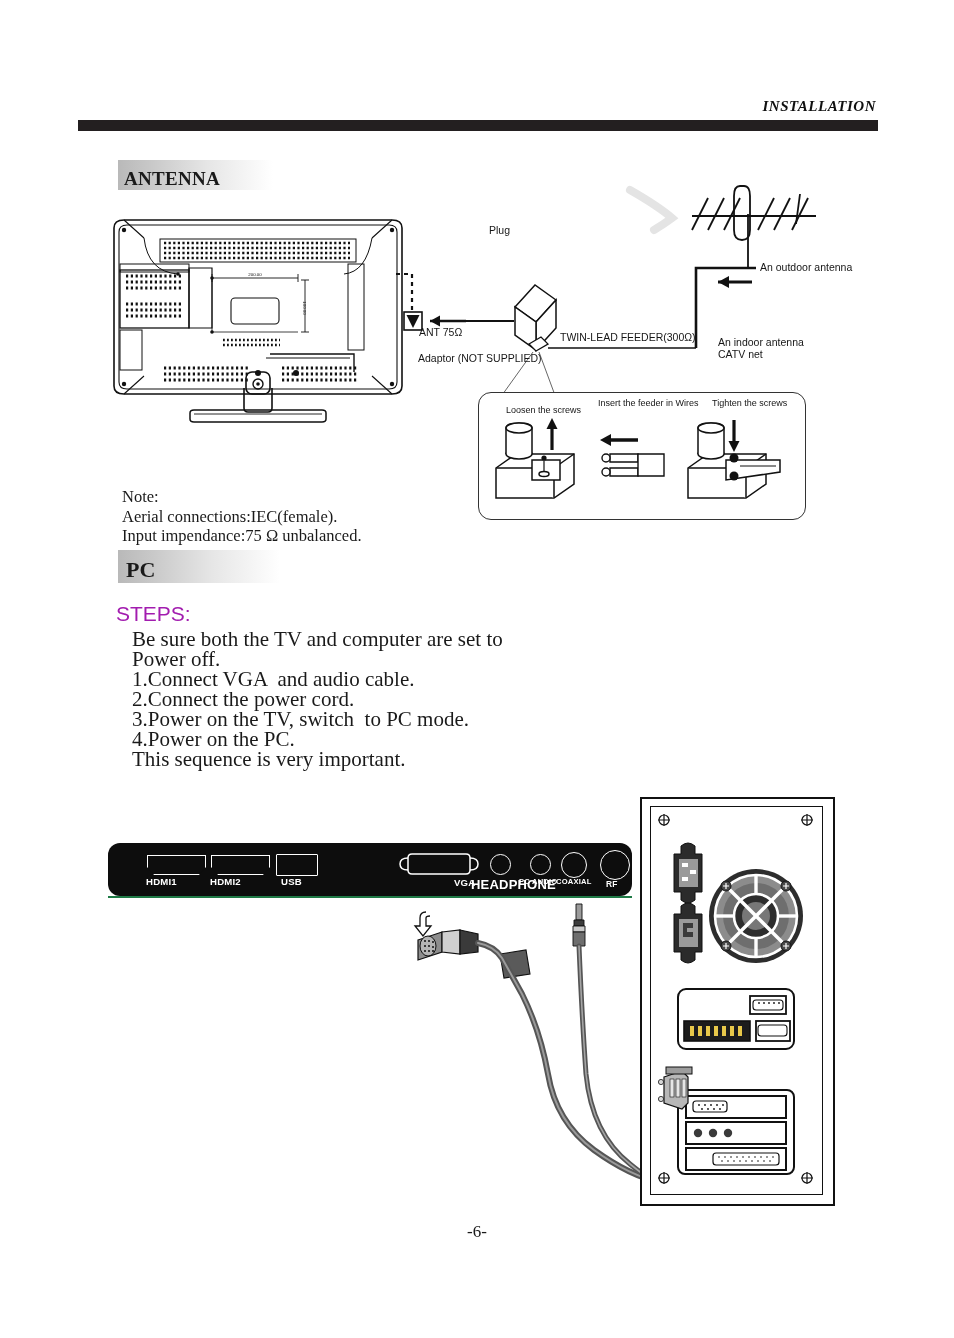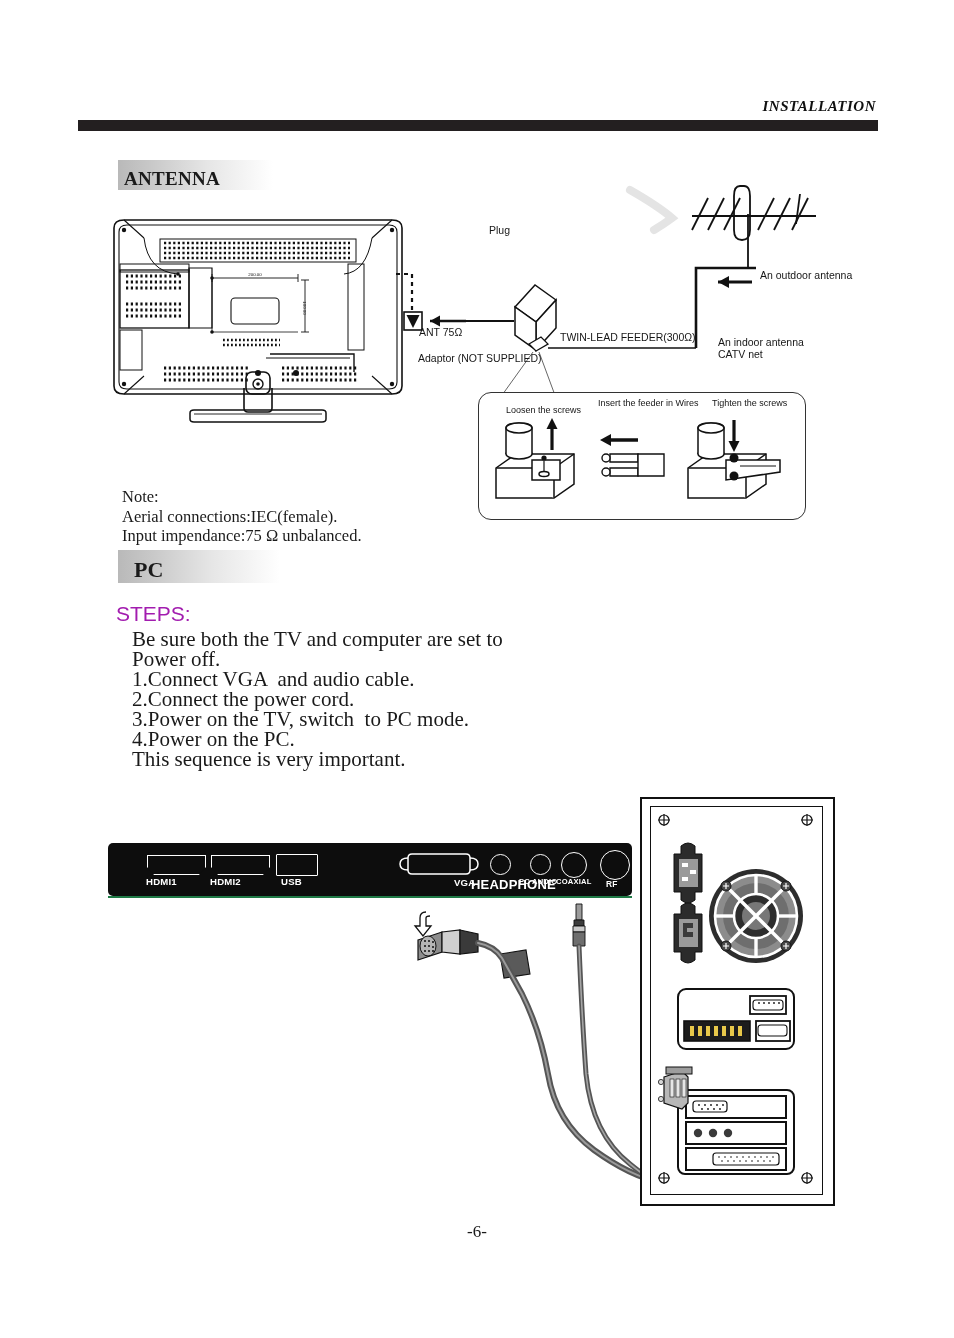--- a/index.html
+++ b/index.html
@@ -7,31 +7,31 @@
   .abs{position:absolute;}
   
   #page-header-title{right:78px;top:98px;font-family:"Liberation Serif",serif;font-weight:bold;font-style:italic;font-size:15px;letter-spacing:.5px;color:#111;}
   #header-rule{left:78px;top:120px;width:800px;height:11px;background:#231f20;}
   
   .section-bar{height:30px;background:linear-gradient(to right,#b9b9b9 0%,#c9c9c9 22%,#e6e6e6 58%,#ffffff 100%);display:flex;align-items:flex-end;}
   .section-bar .lbl{font-family:"Liberation Serif",serif;font-weight:bold;color:#1a1a1a;}
   #antenna-section-bar{left:118px;top:160px;width:155px;}
   #antenna-section-bar .lbl{font-size:19px;padding-left:6px;letter-spacing:.3px;}
   #pc-section-bar{left:118px;top:550px;width:162px;height:33px;}
-  #pc-section-bar .lbl{font-size:22px;padding-left:16px;}
+  #pc-section-bar .lbl{font-size:22px;padding-left:8px;}
   
   #note-block{left:122px;top:461px;font-size:16.5px;line-height:19.5px;white-space:pre;margin-top:26px;}
   #steps-title{left:116px;top:602px;font-family:"Liberation Sans",sans-serif;font-size:21px;color:#a21caf;}
   #steps-block{left:132px;top:629px;font-size:21px;line-height:20px;white-space:pre;}
   #page-number{left:0;top:1222px;width:954px;text-align:center;font-size:17px;}
   
   .dl{font-family:"Liberation Sans",sans-serif;font-size:10.5px;color:#161616;white-space:nowrap;}
   .dl.sm{font-size:9px;}
   
-  #io-panel{left:108px;top:843px;width:524px;height:53px;background:#0d0d0d;border-radius:5px;}
+  #io-panel{left:108px;top:843px;width:524px;height:53px;background:#0d0d0d;border-radius:12px;}
   #io-panel-underline{left:108px;top:896px;width:524px;height:2px;background:#1f7a46;}
   .port-lbl{position:absolute;font-family:"Liberation Sans",sans-serif;color:#fff;font-weight:bold;letter-spacing:.2px;white-space:nowrap;}
   .hdmi-shape{position:absolute;border:1.6px solid #fff;background:#0d0d0d;}
   .round-port{position:absolute;border:1.6px solid #fff;border-radius:50%;background:#0d0d0d;}
   
   #pc-tower{left:640px;top:797px;width:191px;height:405px;background:#fff;border:2px solid #111;}
   #pc-tower-inner{left:650px;top:806px;width:171px;height:387px;border:1.5px solid #111;}
   
   #screw-panel{left:478px;top:392px;width:326px;height:126px;border:1.4px solid #333;border-radius:13px;background:#fff;}
 </style>
@@ -166,21 +166,21 @@
     <path d="M400 52 L404 22"></path>
   </g>
 
   <path d="M344 14 Q338 14 338 24 L338 58 Q338 68 346 68 Q354 68 354 58 L354 24 Q354 14 348 14 Z" fill="none" stroke="#111" stroke-width="1.8"></path>
 </svg>
 
 <div class="abs dl" style="left:481px;top:224px;padding-left:8px;">Plug</div>
 <div class="abs dl" style="left:419px;top:326px;">ANT 75Ω</div>
 <div class="abs dl" style="left:418px;top:352px;text-align:center;">Adaptor  (NOT SUPPLIED)</div>
 <div class="abs dl" style="left:560px;top:331px;">TWIN-LEAD FEEDER(300Ω)</div>
-<div class="abs dl" style="left:760px;top:269px;">An outdoor antenna</div>
+<div class="abs dl" style="left:760px;top:261px;">An outdoor antenna</div>
 <div class="abs dl" style="left:718px;top:336px;">An indoor antenna</div>
 <div class="abs dl" style="left:718px;top:348px;">CATV net</div>
 
 <div class="abs" id="screw-panel"></div>
 <div class="abs dl sm" style="left:506px;top:398px;margin-top:7px;">Loosen the screws</div>
 <div class="abs dl sm" style="left:598px;top:398px;">Insert the feeder in Wires</div>
 <div class="abs dl sm" style="left:712px;top:398px;">Tighten the screws</div>
 
 <svg class="abs" style="left:488px;top:410px;" width="310" height="100" viewBox="0 0 310 100">
   <g fill="#fff" stroke="#111" stroke-width="1.5">

